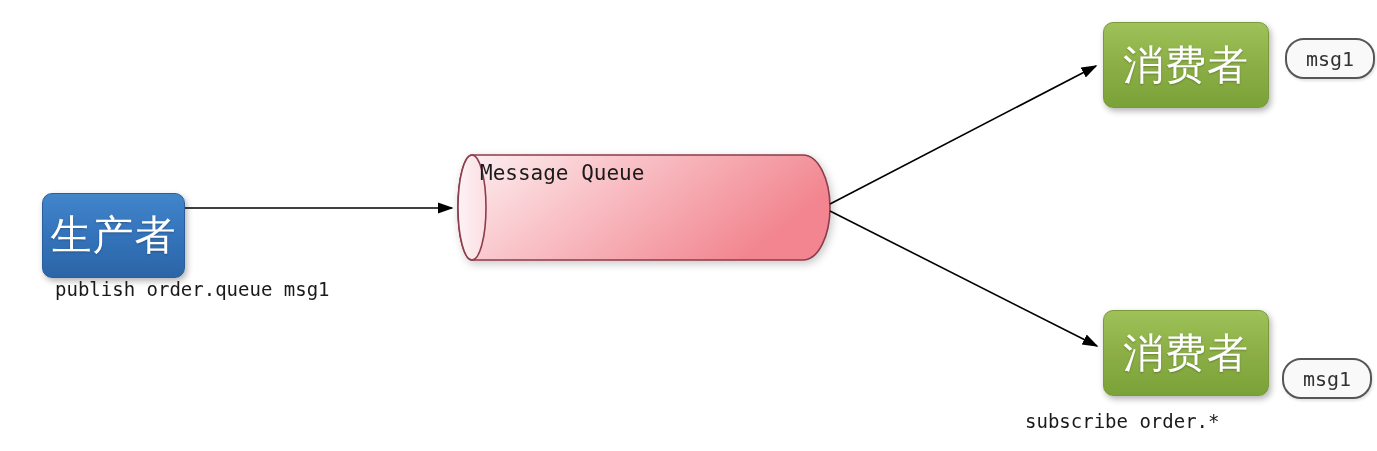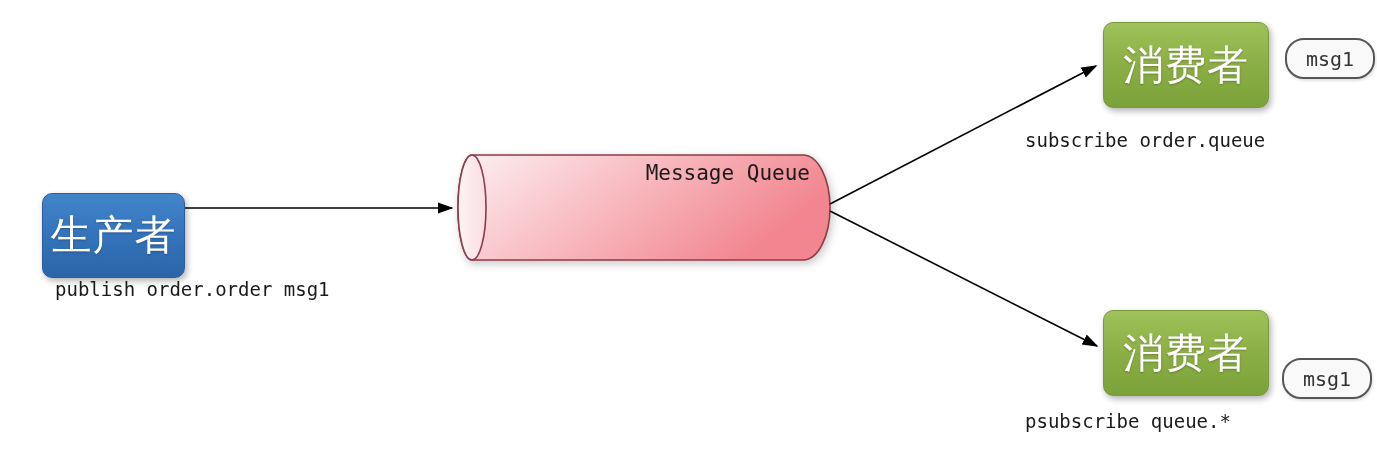--- a/index.html
+++ b/index.html
@@ -71,21 +71,21 @@
     color: #333333;
     box-shadow: 1px 2px 3px rgba(0,0,0,0.12);
     text-align: center;
   }
   .badge-top { left: 1285px; top: 38px; }
   .badge-bottom { left: 1282px; top: 358px; }
   .queue-label {
     position: absolute;
     left: 480px; top: 161px;
     width: 330px;
-    text-align: right;
+    text-align: left;
     font-family: "DejaVu Sans Mono", "Liberation Mono", monospace;
     font-size: 21px;
     color: #1a1a1a;
     white-space: nowrap;
   }
   .cyl-shadow { filter: drop-shadow(2px 3px 4px rgba(0,0,0,0.22)); }
 </style>
 </head>
 <body>
 
@@ -115,31 +115,30 @@
     <line x1="184" y1="208" x2="452" y2="208" stroke="#000000" stroke-width="1.6" marker-end="url(#arrowhead)"></line>
     <line x1="830" y1="204" x2="1096" y2="66" stroke="#000000" stroke-width="1.6" marker-end="url(#arrowhead)"></line>
     <line x1="830" y1="211" x2="1097" y2="346" stroke="#000000" stroke-width="1.6" marker-end="url(#arrowhead)"></line>
   </svg>
 
   <div class="queue-label">Message Queue</div>
 
   <div class="node producer">
     <span>生产者</span>
   </div>
-  <div class="cmd cmd-publish">publish order.order msg1</div>
+  <div class="cmd cmd-publish">publish order.queue msg1</div>
 
   <div class="node consumer consumer-top">
     <span>消费者</span>
   </div>
   <div class="badge badge-top">
     <span>msg1</span>
   </div>
-  <div class="cmd cmd-subscribe">subscribe order.queue</div>
 
   <div class="node consumer consumer-bottom">
     <span>消费者</span>
   </div>
   <div class="badge badge-bottom">
     <span>msg1</span>
   </div>
-  <div class="cmd cmd-psubscribe">psubscribe queue.*</div>
+  <div class="cmd cmd-psubscribe">subscribe order.*</div>
 
 </div>
 
 </body></html>

